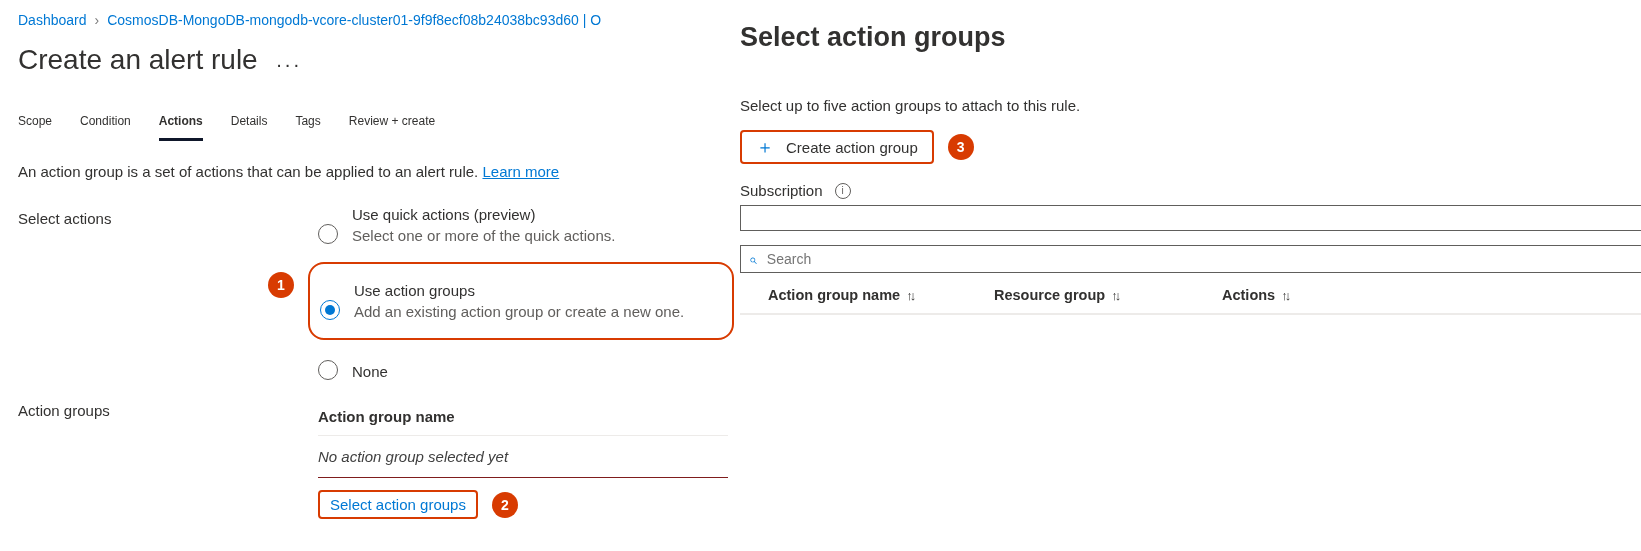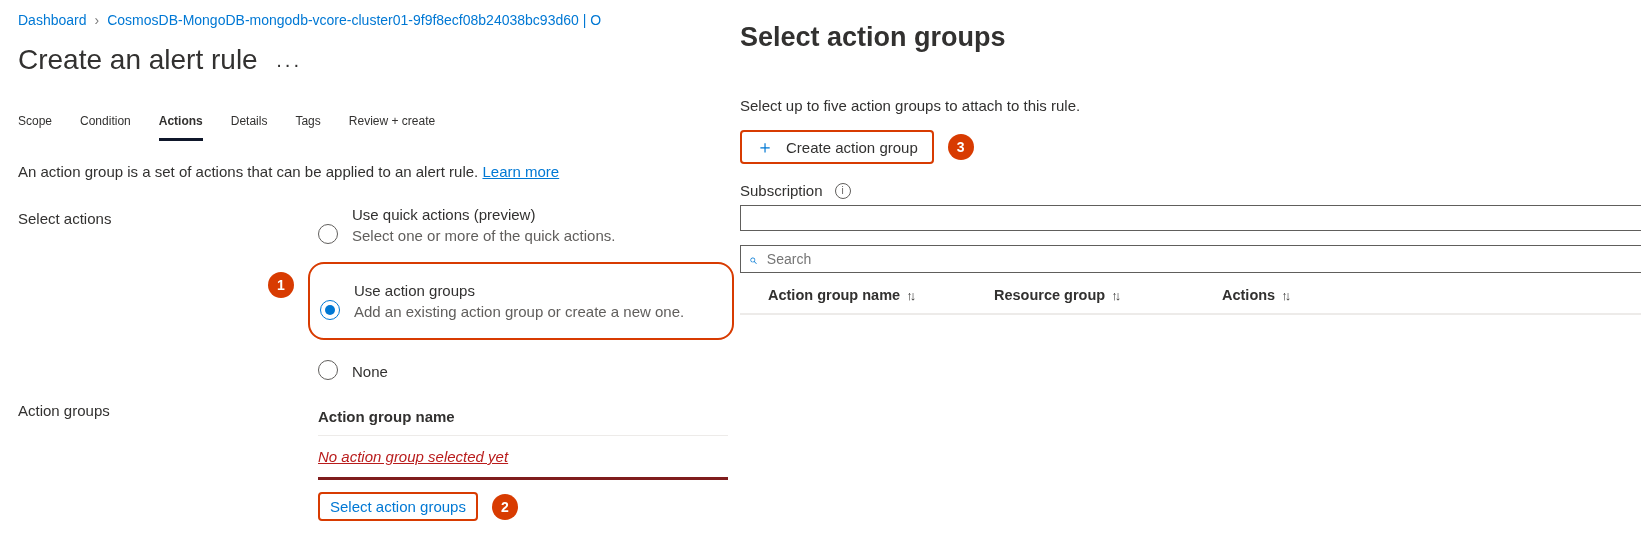--- a/index.html
+++ b/index.html
@@ -161,25 +161,24 @@
     margin-top: 10px;
   }
   .ag-header {
     font-weight: 600;
     font-size: 15px;
     padding-bottom: 10px;
     border-bottom: 1px solid #edebe9;
   }
   .ag-empty {
     font-style: italic;
-    color: #b91c1c;
+    color: #404040;
     padding: 12px 0;
-    border-bottom: 3px solid #7f1d1d;
-    font-size: 15px;
-    text-decoration: underline;
+    border-bottom: 1px solid #7f1d1d;
+    font-size: 15px;
   }
   .ag-link-row {
     margin-top: 12px;
     display: flex;
     align-items: center;
     gap: 14px;
   }
   .link-box {
     border: 2.5px solid #d83b01;
     border-radius: 4px;

